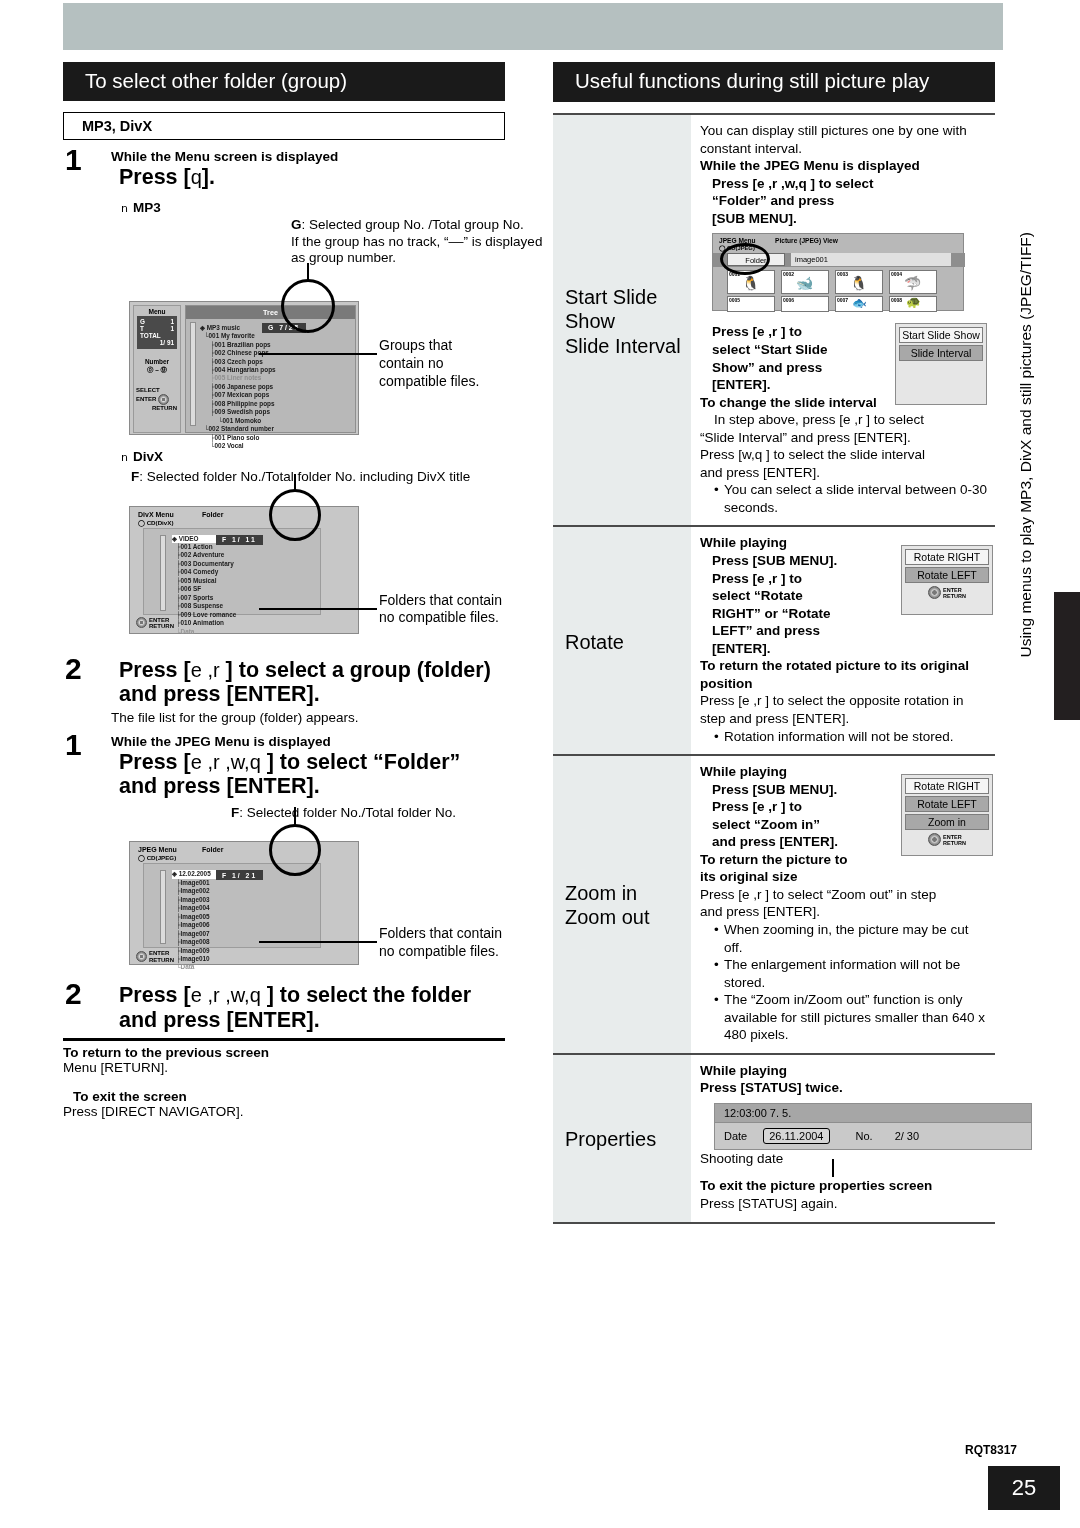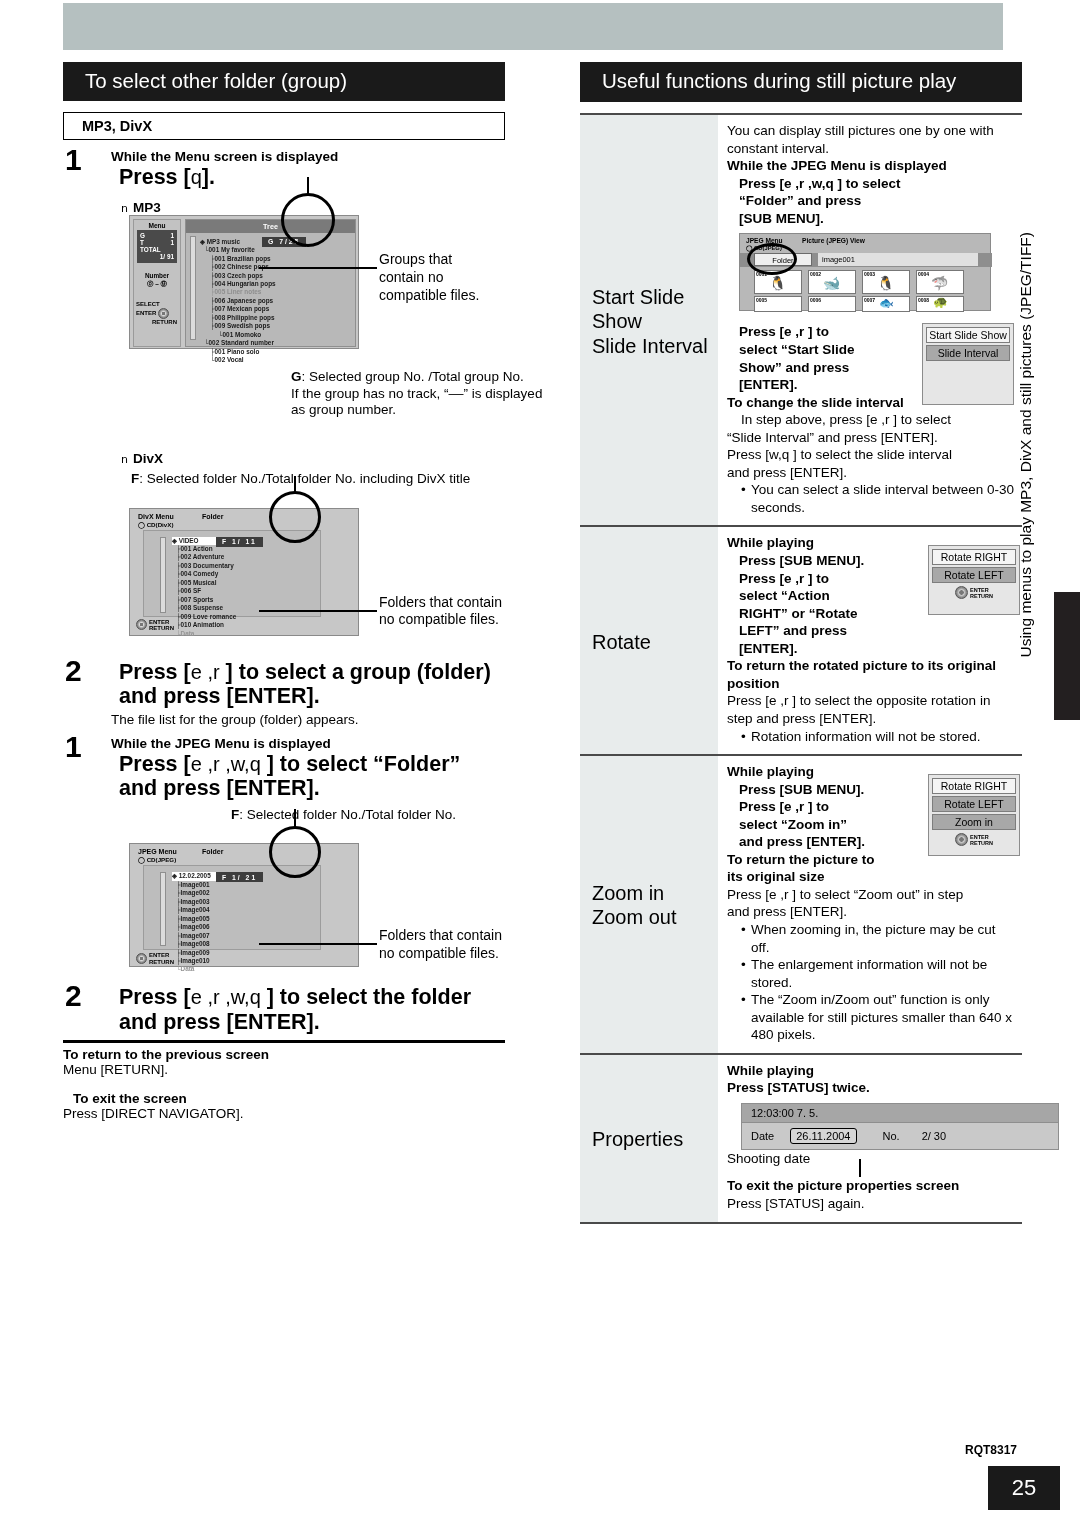--- a/index.html
+++ b/index.html
@@ -46,21 +46,21 @@
   }
 
   
   .col-left {
     position: absolute;
     left: 63px; top: 62px;
     width: 442px;
   }
   .col-right {
     position: absolute;
-    left: 580px; top: 62px;
+    left: 553px; top: 62px;
     width: 442px;
   }
 
   
   .sec-head {
     background: #1a1a1a;
     color: #fff;
     font-weight: normal;
     font-size: 20.5px;
     padding: 7px 0 8px 22px;
@@ -247,20 +247,28 @@
 
     <div class="media-box">MP3, DivX</div>
 
     <div class="step">
       <div class="step-num">1</div>
       <div class="step-pre">While the Menu screen is displayed</div>
       <div class="step-cmd">
         <span>Press [</span><span class="lt">q</span><span>].</span>
       </div>
       <div class="bullet-sq"><span class="sq">n</span><span>MP3</span></div>
+    </div>
+
+    <div style="position:relative;height:86px;margin-top:2px;">
+      <div class="note-line" style="position:absolute;left:108px;top:0;width:330px;">
+        <span class="note-key">G</span><span>: Selected group No. /Total group No.</span><br>
+        <span>If the group has no track, “––” is displayed</span><br>
+        <span>as group number.</span>
+      </div>
     </div>
 
     <div style="position:relative;height:166px;margin-top:-16px;">
       <div class="screen" style="position:absolute;left:66px;top:14px;width:230px;height:134px;">
 
         <div class="leftpanel" style="position:absolute;left:3px;top:3px;width:48px;height:128px;">
           <div class="lp-title">Menu</div>
           <div class="lp-box">
             <div class="lp-row">
                 <span>G</span>
@@ -305,28 +313,20 @@
           </div>
           <div class="badge" style="left:76px;top:17px;">G      7/25</div>
         </div>
       </div>
 
       <div class="circle-call" style="left:218px;top:-8px;width:54px;height:54px;"></div>
       <div class="lead-v" style="left:244px;top:-24px;height:18px;"></div>
 
       <div class="lead-h" style="left:196px;top:66px;width:118px;"></div>
       <div class="callout-txt" style="left:316px;top:50px;width:120px;">Groups that contain no compatible files.</div>
-    </div>
-
-    <div style="position:relative;height:86px;margin-top:2px;">
-      <div class="note-line" style="position:absolute;left:108px;top:0;width:330px;">
-        <span class="note-key">G</span><span>: Selected group No. /Total group No.</span><br>
-        <span>If the group has no track, “––” is displayed</span><br>
-        <span>as group number.</span>
-      </div>
     </div>
 
     <div class="bullet-sq" style="margin-top:-4px;margin-left:58px;"><span class="sq">n</span><span>DivX</span></div>
 
     <div class="note-line" style="margin-left:68px;margin-top:5px;">
       <span class="note-key">F</span><span>: Selected folder No./Total folder No. including DivX title</span>
     </div>
 
     <div style="position:relative;height:160px;margin-top:8px;">
       <div class="screen" style="position:absolute;left:66px;top:12px;width:230px;height:128px;">
@@ -532,21 +532,21 @@
         </div>
       </div>
 
       <div class="rrow">
         <div class="rlabel">Rotate</div>
         <div class="rbody">
           <p class="while">While playing</p>
           <div style="width:238px;">
             <p class="cmd">Press [SUB MENU].</p>
             <p class="cmd">Press [e ,r  ] to</p>
-            <p class="cmd">select “Action</p>
+            <p class="cmd">select “Rotate</p>
             <p class="cmd">RIGHT” or “Rotate</p>
             <p class="cmd">LEFT” and press</p>
             <p class="cmd">[ENTER].</p>
           </div>
           <div class="submenu" style="right:2px;top:18px;width:92px;height:70px;">
             <div class="smi">Rotate RIGHT</div>
             <div class="smi sel">Rotate LEFT</div>
             <div class="dial">
               <span class="dial-g"></span>
               <span class="dial-t"><span>ENTER</span><br><span>RETURN</span></span>

